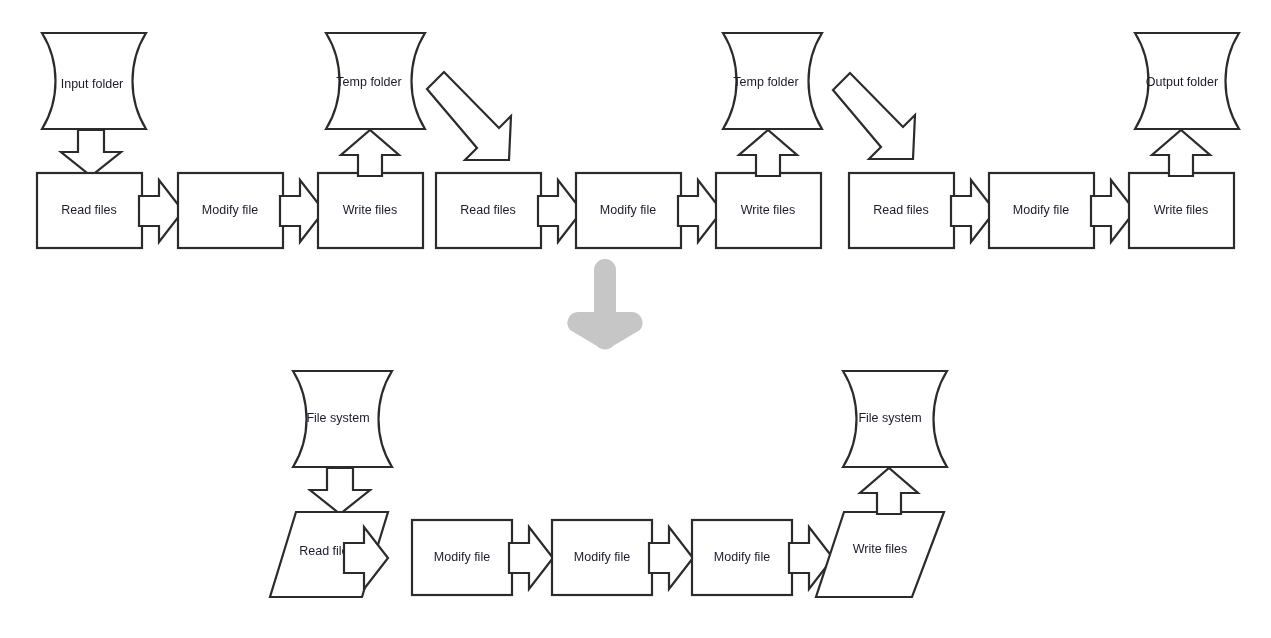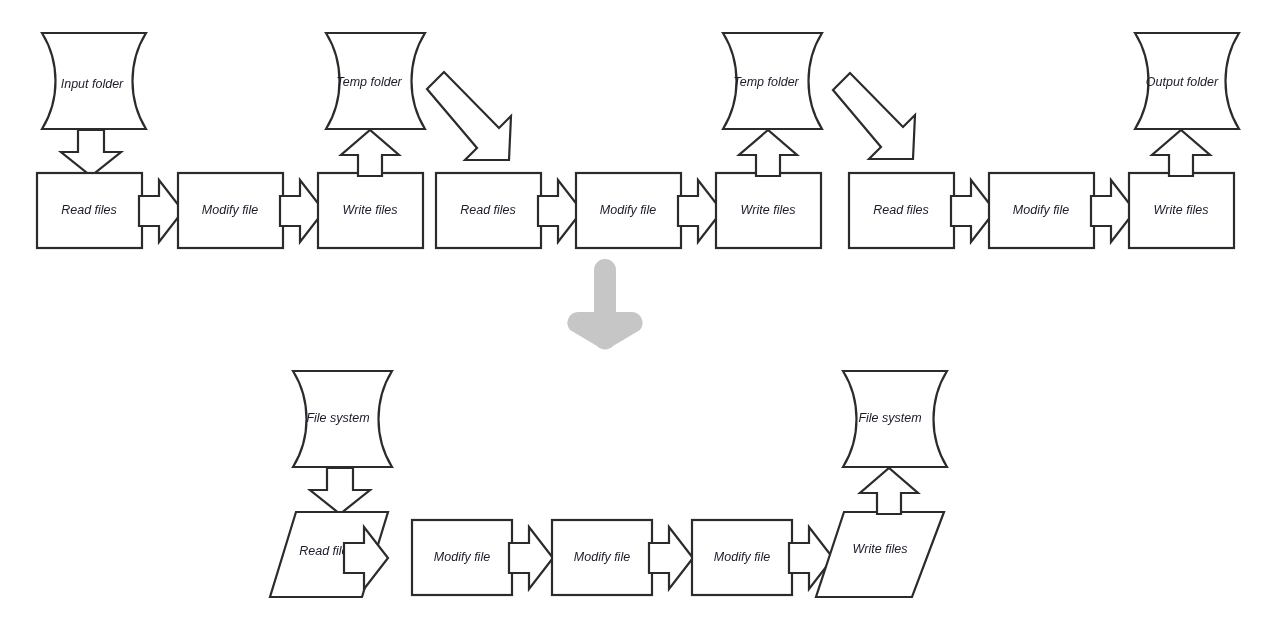--- a/index.html
+++ b/index.html
@@ -13,21 +13,20 @@
     height: 638px;
     font-family: "Liberation Sans", sans-serif;
     overflow: hidden;
     position: relative;
   }
   #canvas-root {
     position: absolute;
     left: 0; top: 0;
     width: 1271px;
     height: 638px;
-    font-style: italic;
   }
   svg#diagram {
     display: block;
     width: 1271px;
     height: 638px;
   }
   .shape-stroke {
     fill: #ffffff;
     stroke: #2b2b2b;
     stroke-width: 2.2;

